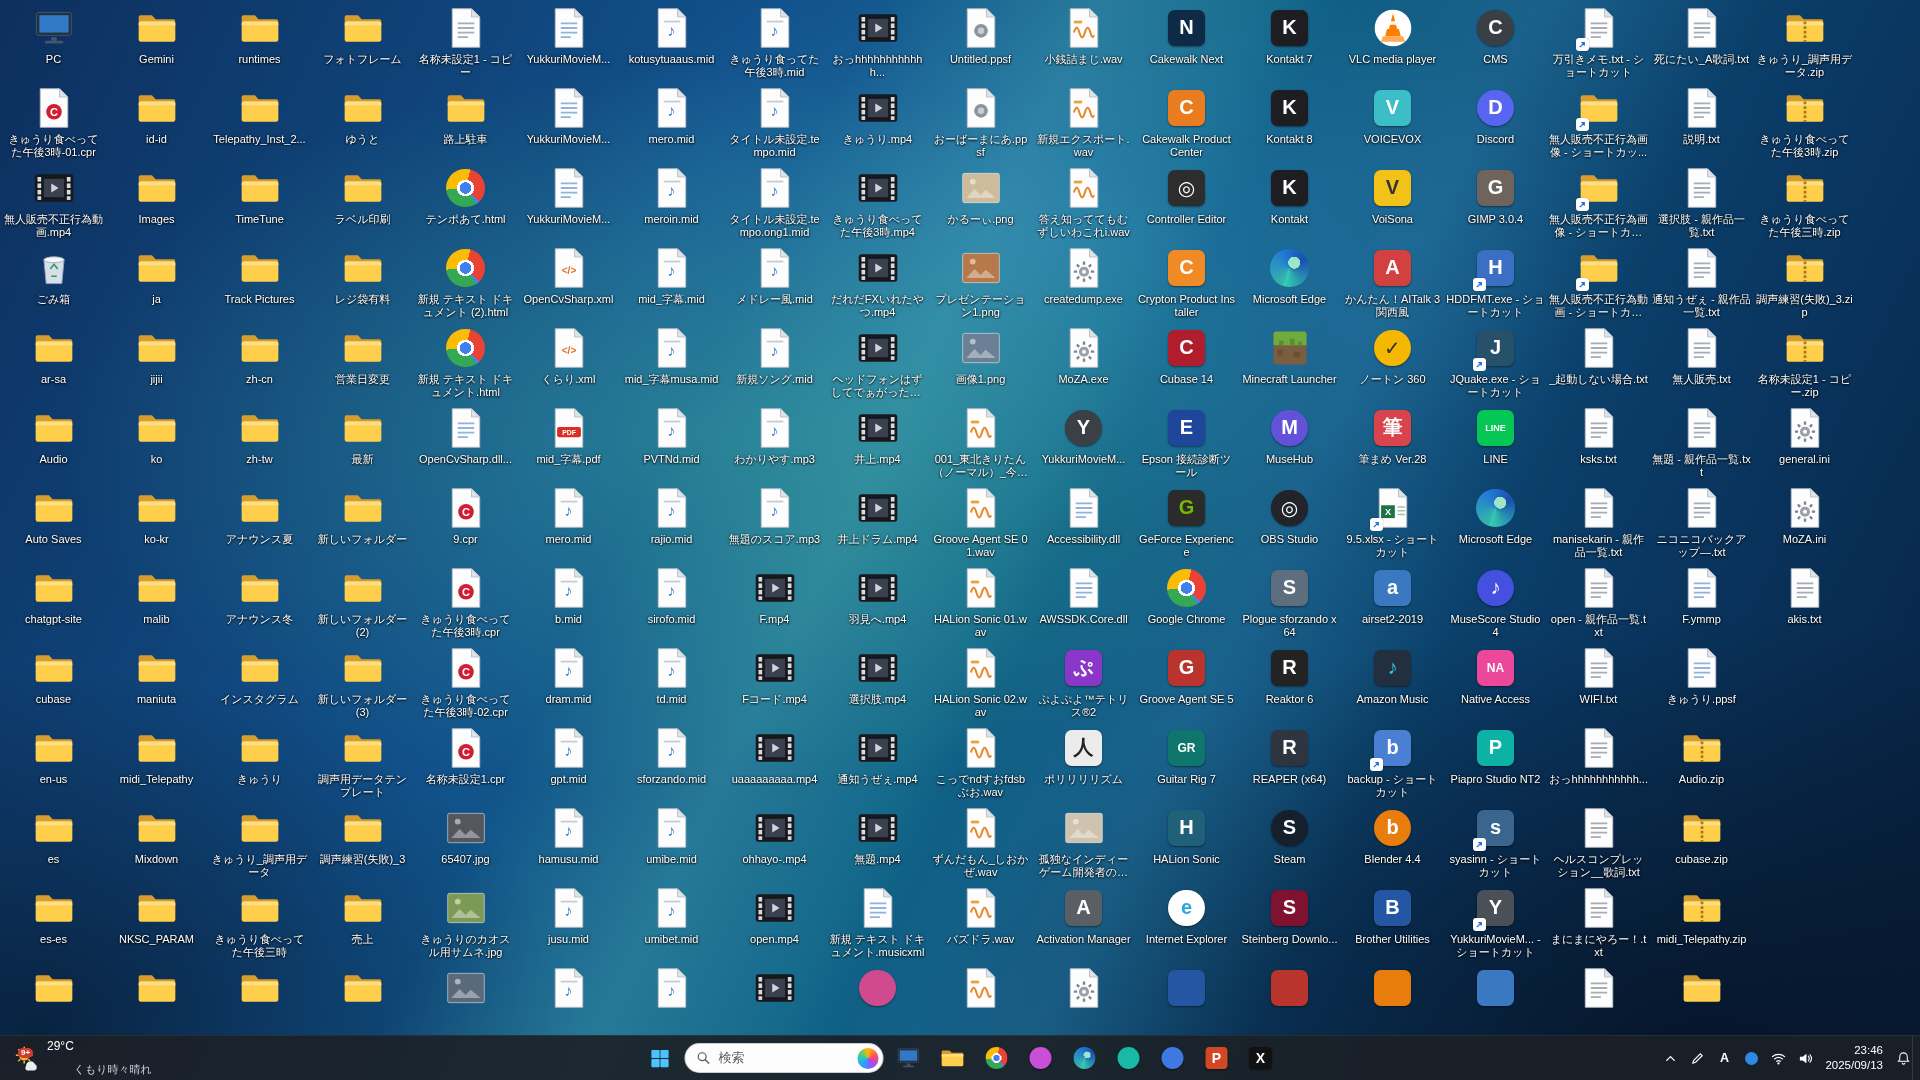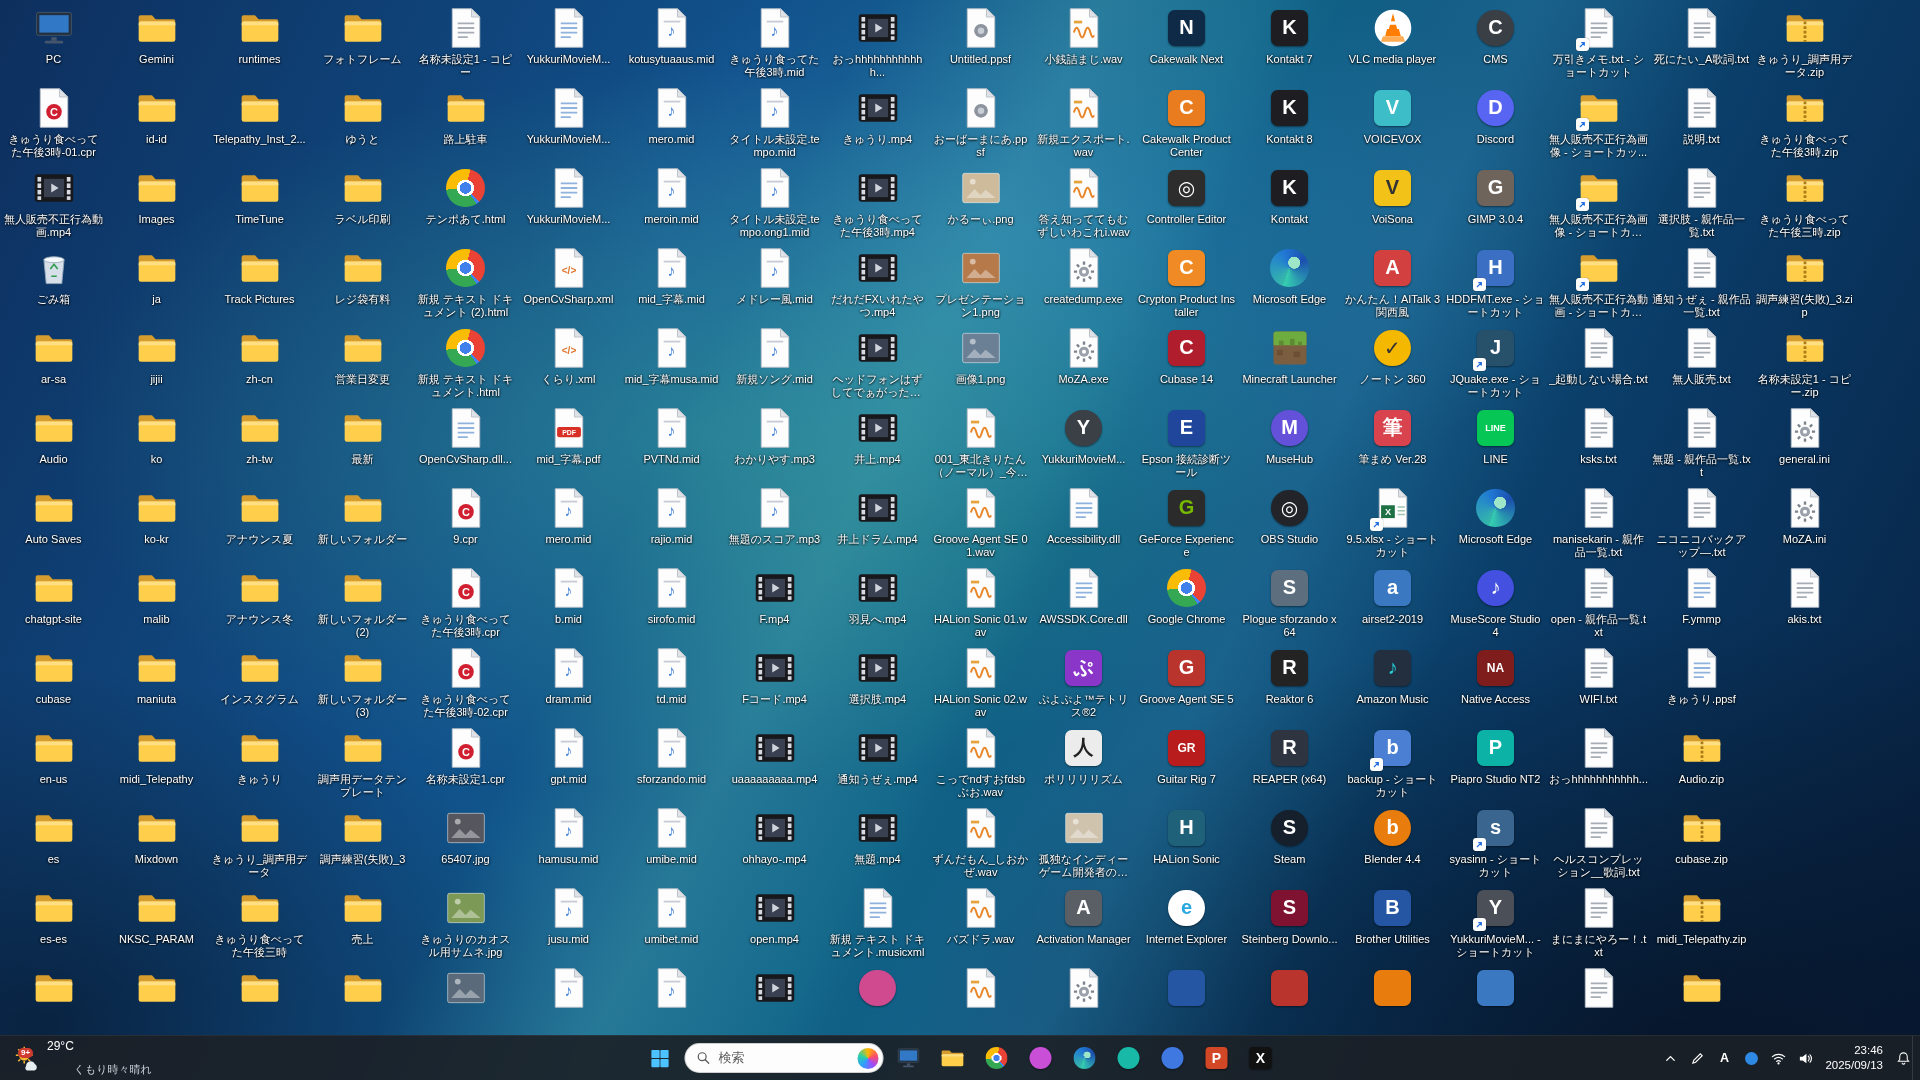--- a/index.html
+++ b/index.html
@@ -1852,21 +1852,21 @@
     <div class="cell">
       <span class="ic">
         <div class="tile" style="background:#232f3e">
           <span class="g1" style="color:#25d0da">♪</span>
         </div>
       </span>
       <span class="lbl">Amazon Music</span>
     </div>
     <div class="cell">
       <span class="ic">
-        <div class="tile" style="background:#7f1d1d">
+        <div class="tile" style="background:#ec4899">
           <span class="g2" style="color:#fff">NA</span>
         </div>
       </span>
       <span class="lbl">Native Access</span>
     </div>
     <div class="cell">
       <span class="ic">
         <svg viewBox="0 0 48 48">
           <path d="M9 3h21l9 9v33H9z" fill="#fdfdfd" stroke="#b9bec7"></path>
           <path d="M30 3l9 9h-9z" fill="#dfe3e8" stroke="#b9bec7"></path>
@@ -2017,21 +2017,21 @@
     <div class="cell">
       <span class="ic">
         <div class="tile" style="background:#ececec">
           <span class="g1" style="color:#222222">人</span>
         </div>
       </span>
       <span class="lbl">ポリリリリズム</span>
     </div>
     <div class="cell">
       <span class="ic">
-        <div class="tile" style="background:#b91c1c">
+        <div class="tile" style="background:#0f766e">
           <span class="g2" style="color:#fff">GR</span>
         </div>
       </span>
       <span class="lbl">Guitar Rig 7</span>
     </div>
     <div class="cell">
       <span class="ic">
         <div class="tile" style="background:#2e3440">
           <span class="g1" style="color:#fff">R</span>
         </div>

